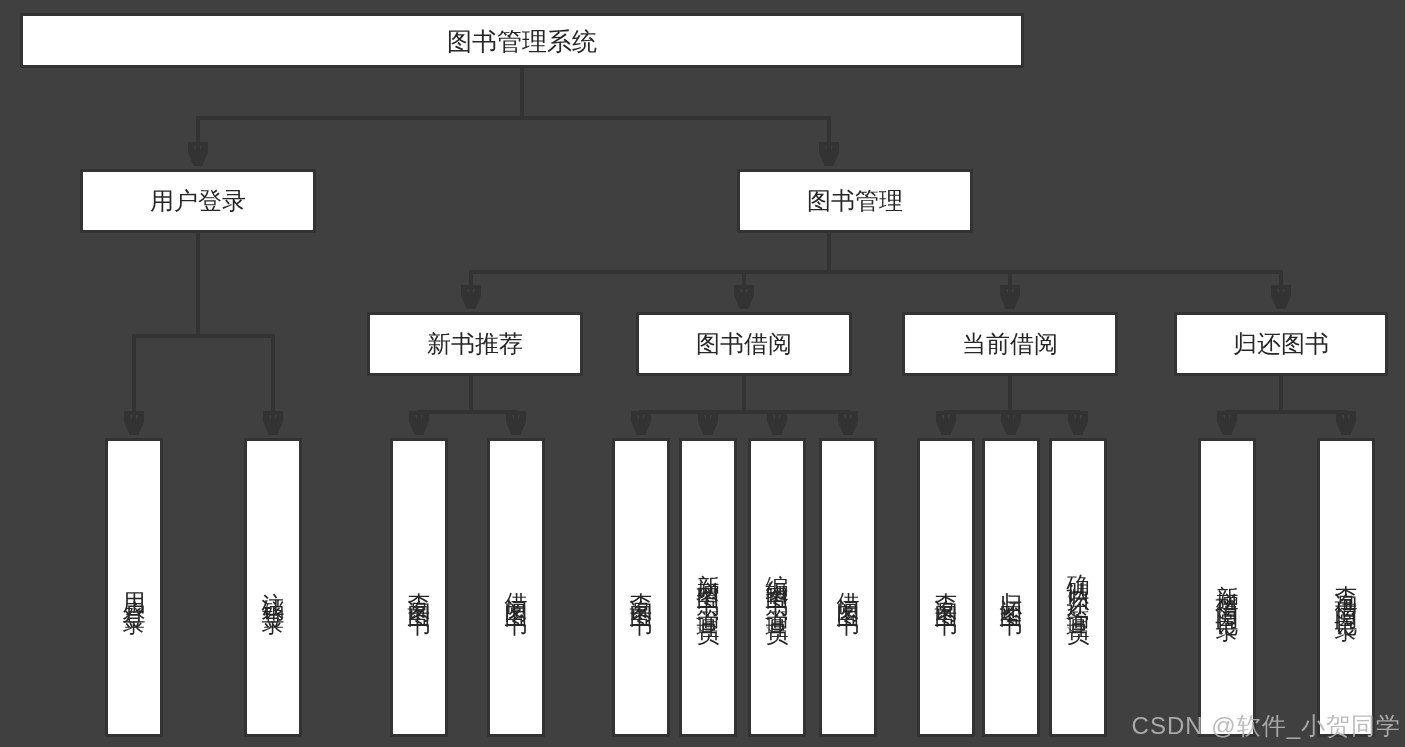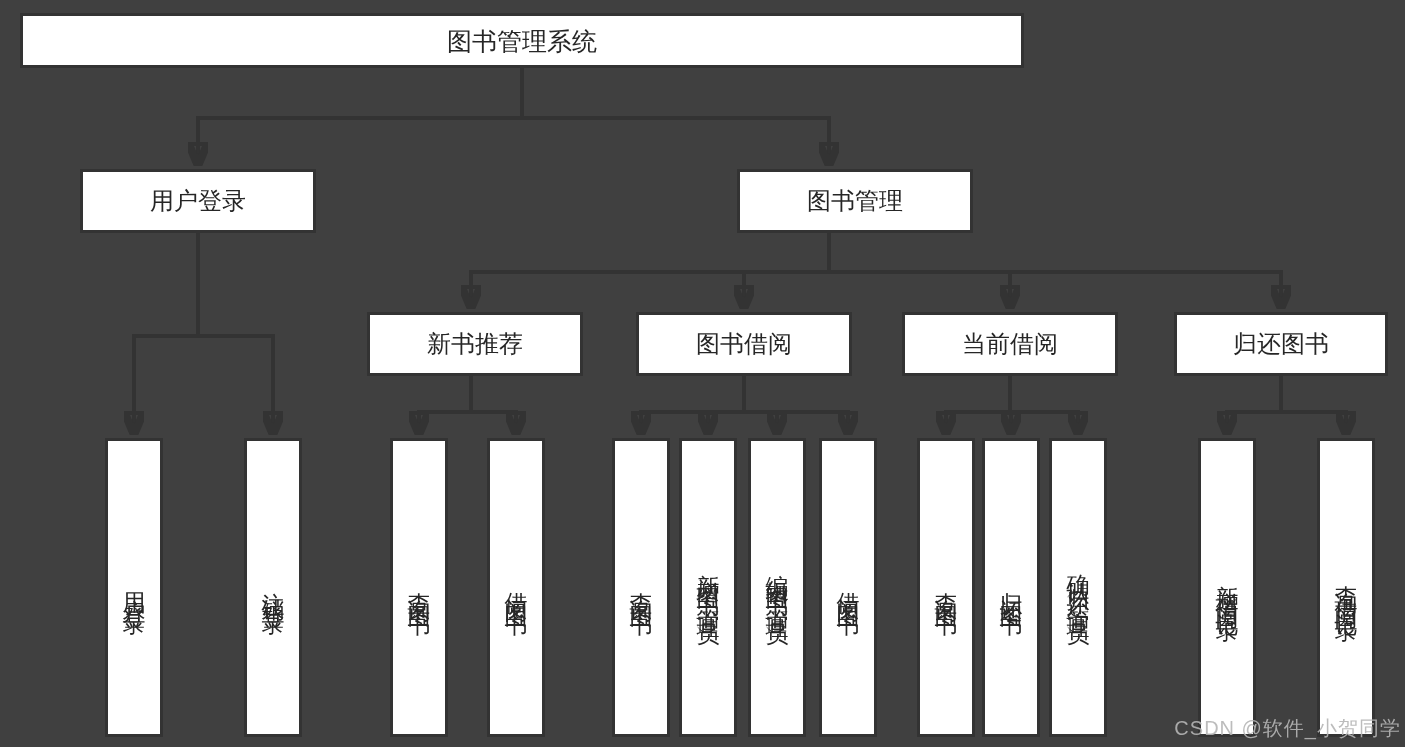--- a/index.html
+++ b/index.html
@@ -34,21 +34,21 @@
     writing-mode: vertical-rl;
     text-orientation: mixed;
     font-size: 23px;
     letter-spacing: 7px;
     line-height: 1;
   }
   .watermark {
     position: absolute;
     right: 4px;
     bottom: 5px;
-    font-size: 20px;
+    font-size: 24px;
     color: #b5b5b5;
     opacity: 0.9;
     letter-spacing: 1px;
     white-space: nowrap;
     z-index: 5;
   }
 
   
   #root       { left: 20px;  top: 13px;  width: 1004px; height: 55px; }
   #n-login    { left: 80px;  top: 169px; width: 236px;  height: 64px; }

